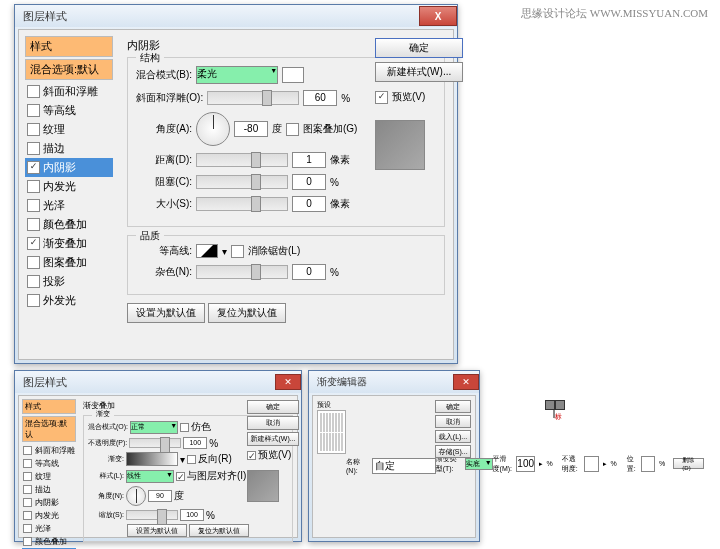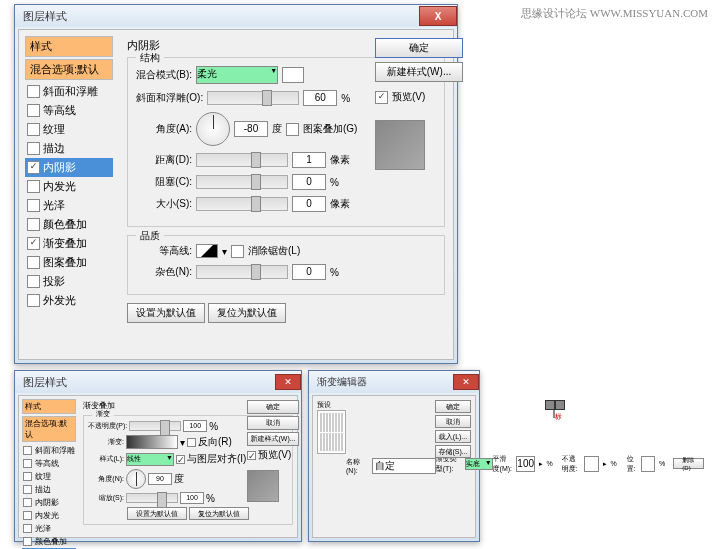--- a/index.html
+++ b/index.html
@@ -250,20 +250,28 @@
             <span>颜色叠加</span>
           </div>
           <div class="side-item sel"></div>
         </div>
     </div>
     <div class="main">
       <div class="section-title" style="font-size:8px">渐变叠加</div>
       <div class="group">
         <span class="group-label">渐变</span>
         <div class="row">
+            <label>混合模式(O):</label>
+            <div class="combo">
+              <span>正常</span>
+            </div>
+            <span class="chk"></span>
+            <span>仿色</span>
+          </div>
+        <div class="row">
             <label>不透明度(P):</label>
             <div class="slider"></div>
             <div class="numbox">100</div>
             <span>%</span>
           </div>
         <div class="row">
             <label>渐变:</label>
             <div class="gradbar" style="width:50px;background:linear-gradient(90deg,#333,#fff)"></div>
             <span>▾</span>
             <span class="chk"></span>

